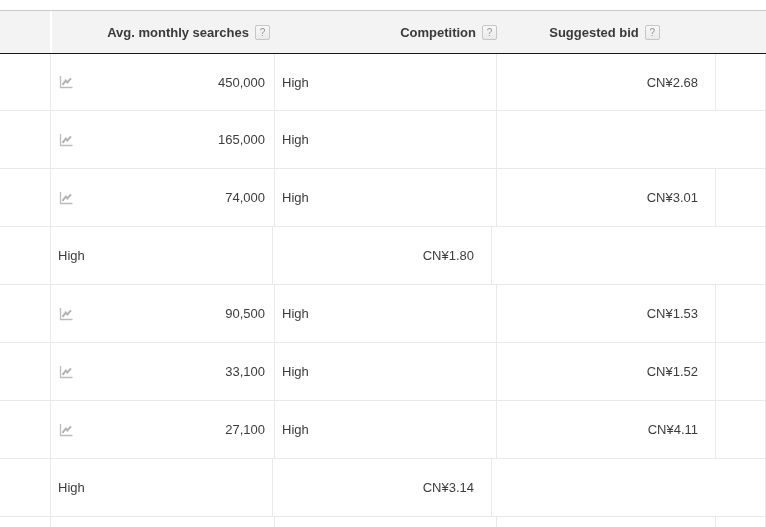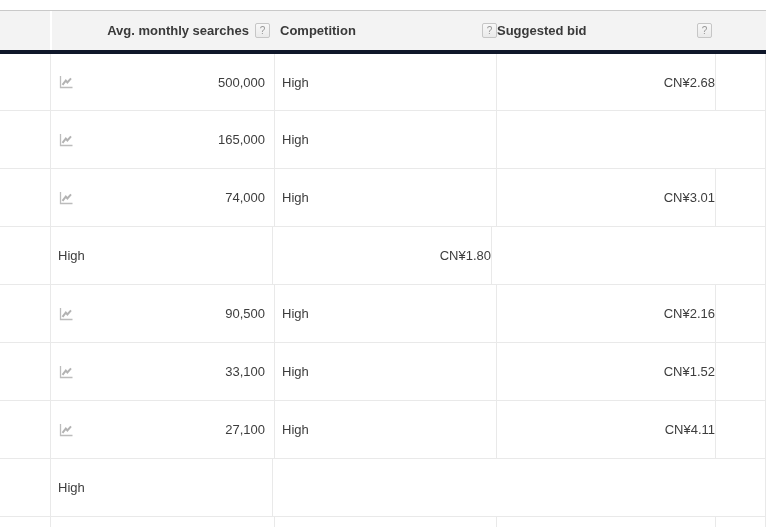--- a/index.html
+++ b/index.html
@@ -17,33 +17,33 @@
   }
 
   .top-strip { height: 10px; background: #ffffff; }
 
   
   .header {
     display: flex;
     height: 44px;
     background: #f3f3f3;
     border-top: 1px solid #c9c9c9;
-    border-bottom: 4px solid #0f172a;
+    border-bottom: 1px solid #0f172a;
   }
   .h-cell {
     display: flex;
     align-items: center;
     font-weight: bold;
     color: #3a3a3a;
     white-space: nowrap;
   }
   .h-keyword   { width: 52px; border-right: 2px solid #ffffff; }
   .h-searches  { width: 223px; justify-content: flex-end; padding-right: 5px; }
-  .h-comp      { width: 222px; justify-content: space-between; padding-left: 5px; }
-  .h-bid       { width: 219px; justify-content: space-between; padding-right: 4px; }
+  .h-comp      { width: 222px; justify-content: flex-end; padding-left: 5px; }
+  .h-bid       { width: 219px; justify-content: center; padding-right: 4px; }
   .h-extra     { flex: 1; }
 
   .help-badge {
     display: inline-flex;
     align-items: center;
     justify-content: center;
     width: 15px;
     height: 15px;
     margin-left: 6px;
     border: 1px solid #c6c6c6;
@@ -65,21 +65,21 @@
   .row.first { height: 57px; }
   .cell {
     display: flex;
     align-items: center;
     white-space: nowrap;
     border-right: 1px solid #e9e9e9;
   }
   .c-keyword  { width: 51px; }
   .c-searches { width: 224px; justify-content: space-between; padding: 0 9px 0 8px; }
   .c-comp     { width: 222px; padding-left: 7px; }
-  .c-bid      { width: 219px; justify-content: flex-end; padding-right: 0; }
+  .c-bid      { width: 219px; justify-content: flex-end; padding-right: 17px; }
   .c-extra    { flex: 1; }
 
   .num { color: #3d3d3d; }
 
   .trend-icon {
     display: inline-flex;
     width: 14px;
     height: 14px;
     cursor: pointer;
     flex: 0 0 auto;
@@ -116,21 +116,21 @@
 
     <div class="row first">
       <div class="cell c-keyword"></div>
       <div class="cell c-searches">
         <span class="trend-icon">
           <svg width="14" height="14" viewBox="0 0 14 14">
               <path d="M1.5 1 V12.5 H13.5" fill="none" stroke="#bcbcbc" stroke-width="1.3"></path>
               <path d="M3.5 9.8 L6.8 5.6 L8.4 7.4 L12 3.4" fill="none" stroke="#b3b3b3" stroke-width="2"></path>
             </svg>
         </span>
-        <span class="num">500,000</span>
+        <span class="num">450,000</span>
       </div>
       <div class="cell c-comp">
           <span>High</span>
         </div>
       <div class="cell c-bid">
           <span>CN¥2.68</span>
         </div>
       <div class="cell c-extra"></div>
     </div>
 
@@ -190,21 +190,21 @@
               <path d="M1.5 1 V12.5 H13.5" fill="none" stroke="#bcbcbc" stroke-width="1.3"></path>
               <path d="M3.5 9.8 L6.8 5.6 L8.4 7.4 L12 3.4" fill="none" stroke="#b3b3b3" stroke-width="2"></path>
             </svg>
         </span>
         <span class="num">90,500</span>
       </div>
       <div class="cell c-comp">
           <span>High</span>
         </div>
       <div class="cell c-bid">
-          <span>CN¥2.16</span>
+          <span>CN¥1.53</span>
         </div>
       <div class="cell c-extra"></div>
     </div>
 
     <div class="row">
       <div class="cell c-keyword"></div>
       <div class="cell c-searches">
         <span class="trend-icon">
           <svg width="14" height="14" viewBox="0 0 14 14">
               <path d="M1.5 1 V12.5 H13.5" fill="none" stroke="#bcbcbc" stroke-width="1.3"></path>
@@ -239,20 +239,23 @@
       <div class="cell c-bid">
           <span>CN¥4.11</span>
         </div>
       <div class="cell c-extra"></div>
     </div>
 
     <div class="row">
       <div class="cell c-keyword"></div>
       <div class="cell c-comp">
           <span>High</span>
+        </div>
+      <div class="cell c-bid">
+          <span>CN¥3.14</span>
         </div>
       <div class="cell c-extra"></div>
     </div>
 
     <div class="row">
       <div class="cell c-keyword"></div>
       <div class="cell c-searches"></div>
       <div class="cell c-comp"></div>
       <div class="cell c-bid"></div>
       <div class="cell c-extra"></div>

